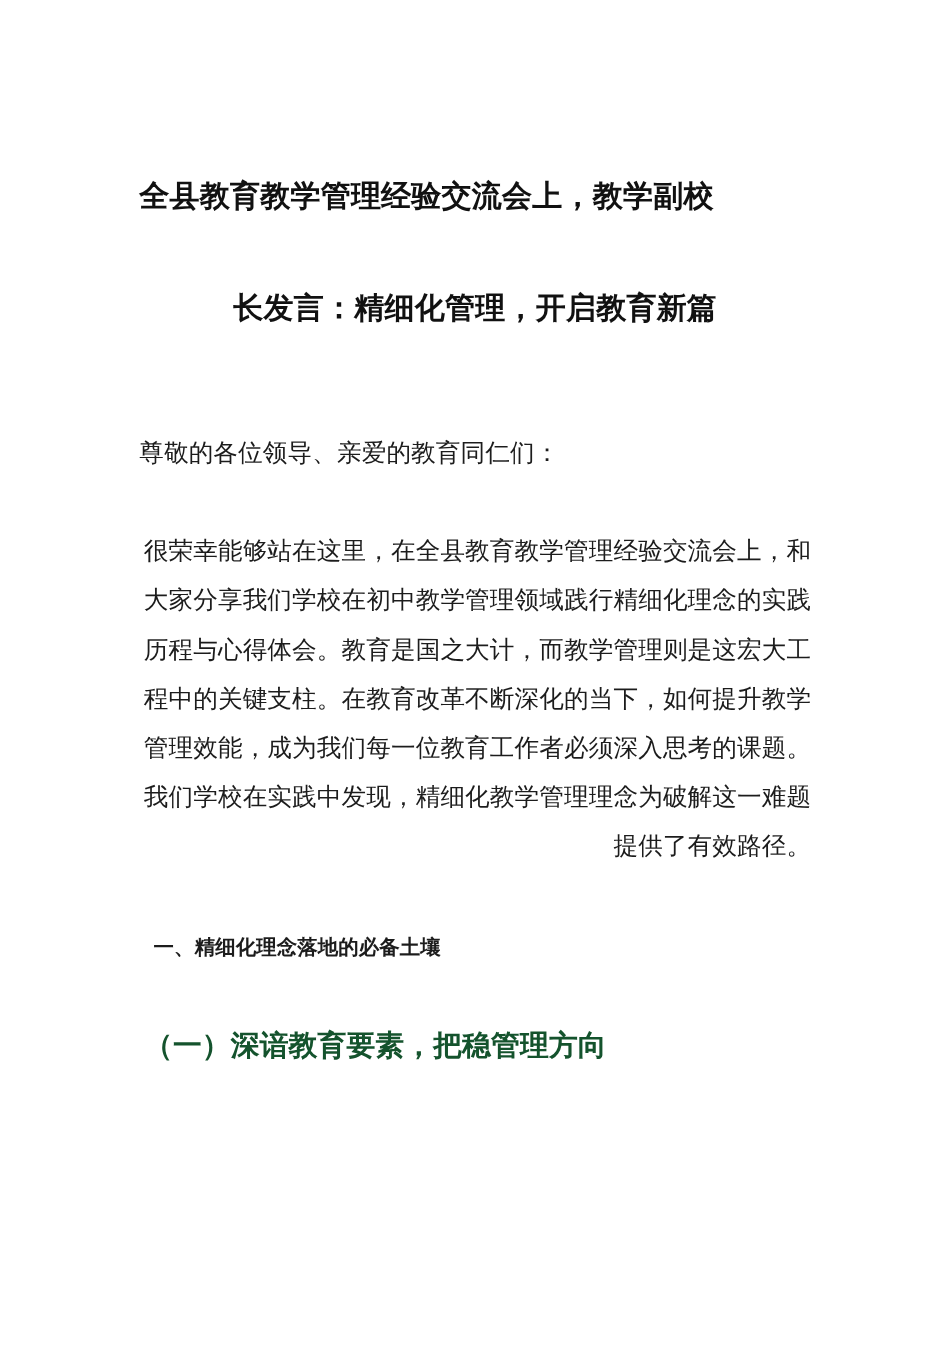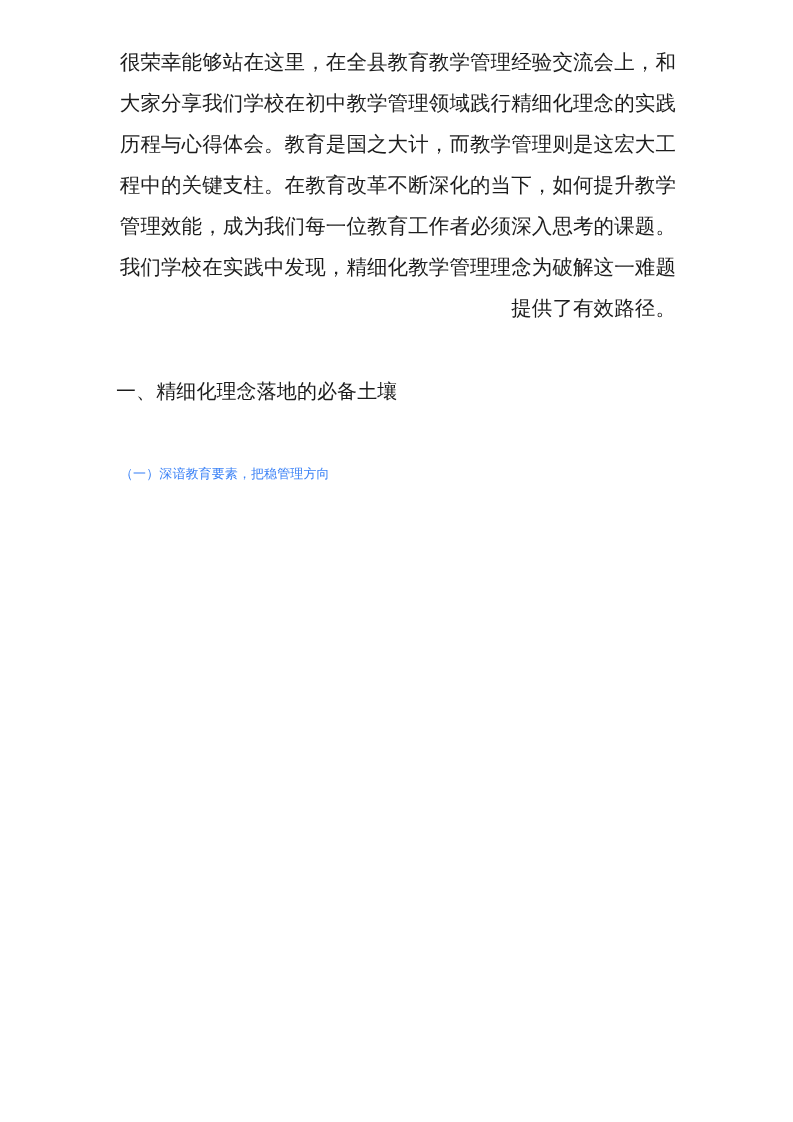--- a/index.html
+++ b/index.html
@@ -68,46 +68,51 @@
   .greeting {
     margin-top: 41px;
   }
   .lead-paragraph {
     margin-top: 41px;
     text-align: right;
   }
 
   
   .section-heading {
-    font-size: 20px;
+    font-size: 17px;
     line-height: 41px;
-    font-weight: normal;
+    font-weight: bold;
     color: #1c1c1c;
-    margin: 0;
+    margin: 12px;
     margin-top: 43px;
     letter-spacing: 0.1px;
   }
   .sub-heading {
-    font-size: 13px;
+    font-size: 24px;
     line-height: 41px;
-    font-weight: normal;
-    color: #3b82f6;
+    font-weight: bold;
+    color: #14532d;
     margin: 0;
     margin-top: 41px;
     padding-left: 4px;
     letter-spacing: 0.1px;
   }
 </style>
 </head>
 <body>
 
 <div class="page">
   <div class="content">
 
+    <h1 class="doc-title">
+      <span class="title-line-1">全县教育教学管理经验交流会上，教学副校</span>
+      <span class="title-line-2">长发言：精细化管理，开启教育新篇</span>
+    </h1>
 
+    <p class="body-block salutation">尊敬的各位领导、亲爱的教育同仁们：</p>
 
 
     <p class="body-block lead-paragraph">很荣幸能够站在这里，在全县教育教学管理经验交流会上，和大家分享我们学校在初中教学管理领域践行精细化理念的实践历程与心得体会。教育是国之大计，而教学管理则是这宏大工程中的关键支柱。在教育改革不断深化的当下，如何提升教学管理效能，成为我们每一位教育工作者必须深入思考的课题。我们学校在实践中发现，精细化教学管理理念为破解这一难题提供了有效路径。</p>
 
     <h2 class="section-heading">一、精细化理念落地的必备土壤</h2>
 
     <h3 class="sub-heading">（一）深谙教育要素，把稳管理方向</h3>
 
   </div>
 </div>

